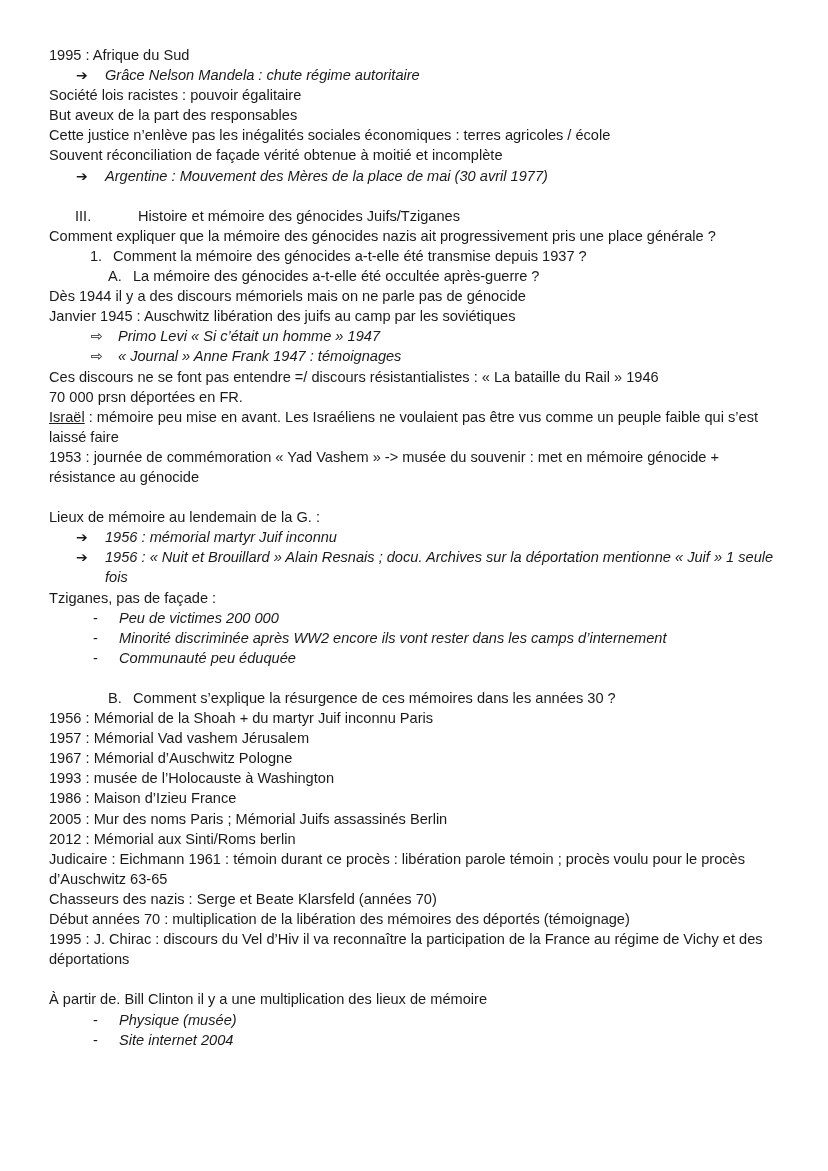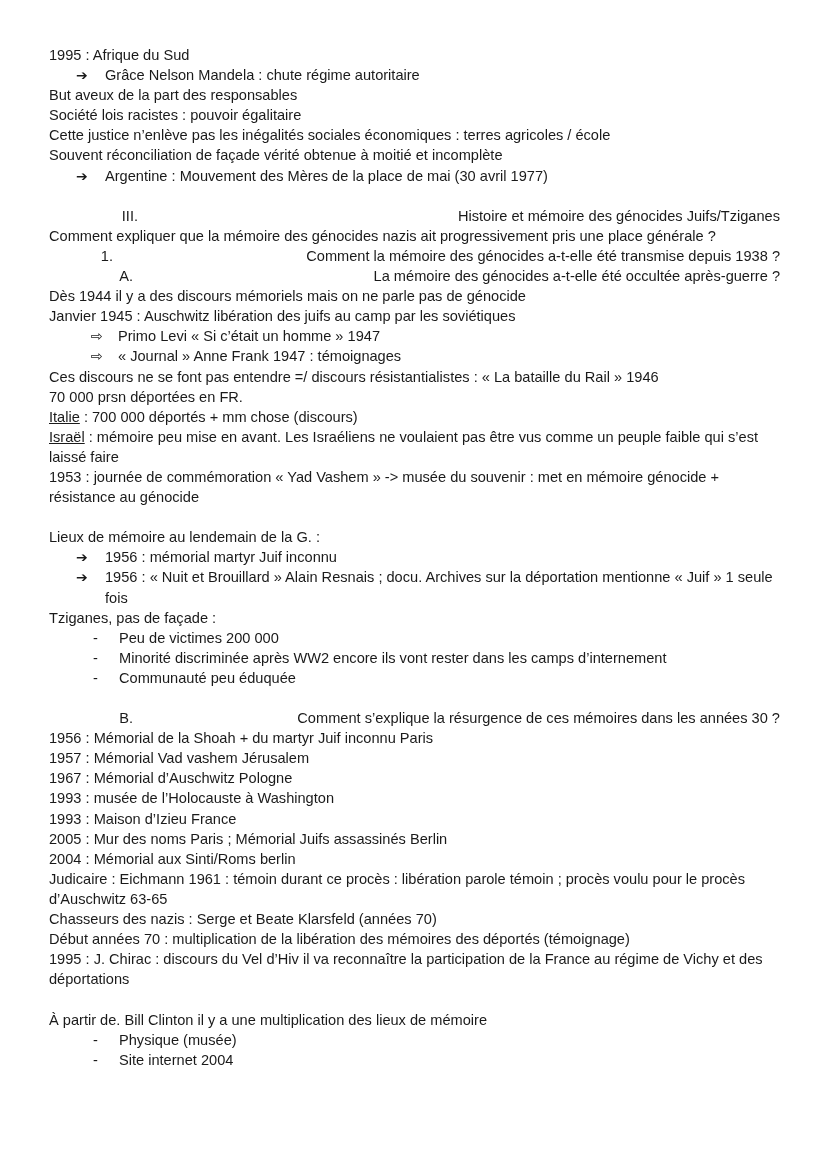--- a/index.html
+++ b/index.html
@@ -47,33 +47,34 @@
     display: flex;
     align-items: flex-start;
   }
   .bullet .marker {
     flex: 0 0 auto;
     text-align: left;
   }
   .bullet .body {
     flex: 1 1 auto;
     min-width: 0;
+    font-style: italic;
   }
   
   .b-arrow        { margin-left: 27px; }
   .b-arrow .marker{ width: 29px; font-size: 14px; }
   
   .b-harrow        { margin-left: 42px; }
   .b-harrow .marker{ width: 27px; font-size: 14.5px; }
   
   .b-dash        { margin-left: 44px; }
   .b-dash .marker{ width: 26px; }
 
   
-  .head-row { display: flex; align-items: flex-start; text-align: right; }
+  .head-row { display: flex; align-items: flex-start; }
   .head-row .lbl { flex: 0 0 auto; }
   .head-row .txt { flex: 1 1 auto; min-width: 0; }
   .lbl-rom   { width: 63px; }
   .lbl-num   { width: 23px; }
   .lbl-alpha { width: 25px; }
 
   .u { text-decoration: underline; text-underline-offset: 1px; }
 </style>
 </head>
 <body>
@@ -81,42 +82,42 @@
 <div class="page">
   <div class="doc">
 
     <p class="line ind-0">1995 : Afrique du Sud</p>
 
     <div class="line bullet b-arrow">
       <span class="marker">➔</span>
       <span class="body">Grâce Nelson Mandela : chute régime autoritaire</span>
     </div>
 
+    <p class="line ind-0">Société lois racistes : pouvoir égalitaire</p>
     <p class="line ind-0">But aveux de la part des responsables</p>
-    <p class="line ind-0">Société lois racistes : pouvoir égalitaire</p>
     <p class="line ind-0">Cette justice n’enlève pas les inégalités sociales économiques : terres agricoles / école</p>
     <p class="line ind-0">Souvent réconciliation de façade vérité obtenue à moitié et incomplète</p>
 
     <div class="line bullet b-arrow">
       <span class="marker">➔</span>
       <span class="body">Argentine : Mouvement des Mères de la place de mai (30 avril 1977)</span>
     </div>
 
     <div class="spacer"></div>
 
     <div class="line head-row ind-rom">
       <span class="lbl lbl-rom">III.</span>
       <span class="txt">Histoire et mémoire des génocides Juifs/Tziganes</span>
     </div>
 
     <p class="line ind-0">Comment expliquer que la mémoire des génocides nazis ait progressivement pris une place générale ?</p>
 
     <div class="line head-row ind-num">
       <span class="lbl lbl-num">1.</span>
-      <span class="txt">Comment la mémoire des génocides a-t-elle été transmise depuis 1938 ?</span>
+      <span class="txt">Comment la mémoire des génocides a-t-elle été transmise depuis 1937 ?</span>
     </div>
 
     <div class="line head-row ind-alpha">
       <span class="lbl lbl-alpha">A.</span>
       <span class="txt">La mémoire des génocides a-t-elle été occultée après-guerre ?</span>
     </div>
 
     <p class="line ind-0">Dès 1944 il y a des discours mémoriels mais on ne parle pas de génocide</p>
     <p class="line ind-0">Janvier 1945 : Auschwitz libération des juifs au camp par les soviétiques</p>
 
@@ -125,21 +126,20 @@
       <span class="body">Primo Levi « Si c’était un homme » 1947</span>
     </div>
     <div class="line bullet b-harrow">
       <span class="marker">⇨</span>
       <span class="body">« Journal » Anne Frank 1947 : témoignages</span>
     </div>
 
     <p class="line ind-0">Ces discours ne se font pas entendre =/ discours résistantialistes : « La bataille du Rail » 1946</p>
     <p class="line ind-0">70 000 prsn déportées en FR.</p>
 
-    <p class="line ind-0"><span class="u">Italie</span><span> : 700 000 déportés + mm chose (discours)</span></p>
 
     <p class="line ind-0"><span class="u">Israël</span><span> : mémoire peu mise en avant. Les Israéliens ne voulaient pas être vus comme un peuple faible qui s’est laissé faire</span></p>
 
     <p class="line ind-0">1953 : journée de commémoration « Yad Vashem » -&gt; musée du souvenir : met en mémoire génocide + résistance au génocide</p>
 
     <div class="spacer"></div>
 
     <p class="line ind-0">Lieux de mémoire au lendemain de la G. :</p>
 
     <div class="line bullet b-arrow">
@@ -170,23 +170,23 @@
 
     <div class="line head-row ind-alpha">
       <span class="lbl lbl-alpha">B.</span>
       <span class="txt">Comment s’explique la résurgence de ces mémoires dans les années 30 ?</span>
     </div>
 
     <p class="line ind-0">1956 : Mémorial de la Shoah + du martyr Juif inconnu Paris</p>
     <p class="line ind-0">1957 : Mémorial Vad vashem Jérusalem</p>
     <p class="line ind-0">1967 : Mémorial d’Auschwitz Pologne</p>
     <p class="line ind-0">1993 : musée de l’Holocauste à Washington</p>
-    <p class="line ind-0">1993 : Maison d’Izieu France</p>
+    <p class="line ind-0">1986 : Maison d’Izieu France</p>
     <p class="line ind-0">2005 : Mur des noms Paris ; Mémorial Juifs assassinés Berlin</p>
-    <p class="line ind-0">2004 : Mémorial aux Sinti/Roms berlin</p>
+    <p class="line ind-0">2012 : Mémorial aux Sinti/Roms berlin</p>
     <p class="line ind-0">Judicaire : Eichmann 1961 : témoin durant ce procès : libération parole témoin ; procès voulu pour le procès   d’Auschwitz 63-65</p>
     <p class="line ind-0">Chasseurs des nazis : Serge et Beate Klarsfeld (années 70)</p>
     <p class="line ind-0">Début années 70 : multiplication de la libération des mémoires des déportés (témoignage)</p>
     <p class="line ind-0">1995 : J. Chirac : discours du Vel d’Hiv il va reconnaître la participation de la France au régime de Vichy et des déportations</p>
 
     <div class="spacer"></div>
 
     <p class="line ind-0">À partir de. Bill Clinton il y a une multiplication des lieux de mémoire</p>
 
     <div class="line bullet b-dash">

